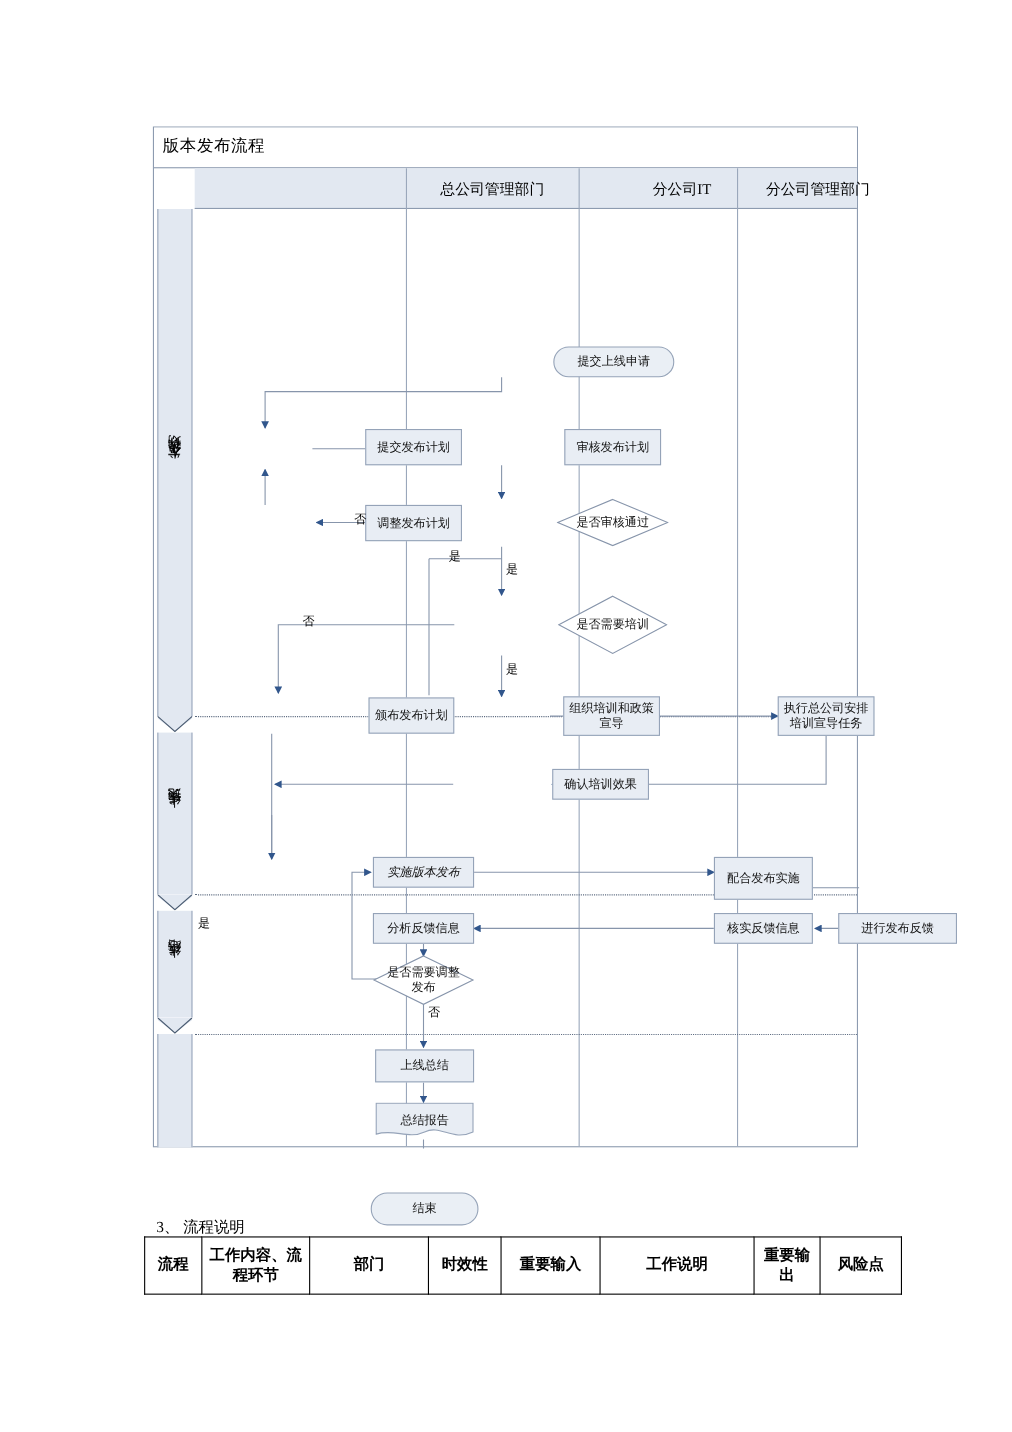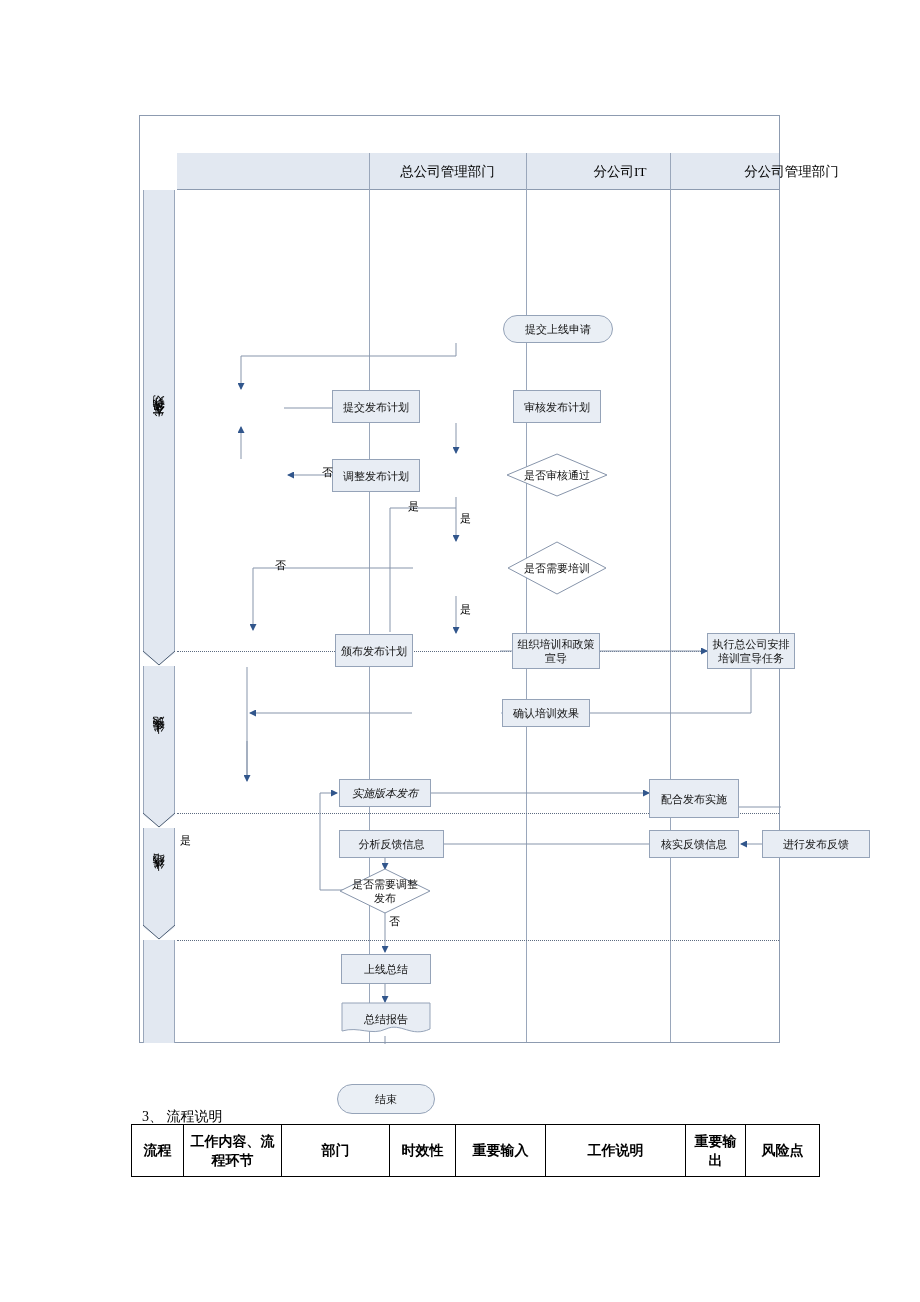--- a/index.html
+++ b/index.html
@@ -208,20 +208,23 @@
     vertical-align: middle;
     height: 52px;
     box-sizing: border-box;
   }
 </style>
 </head>
 <body>
 
 <div id="flow-frame">
 
+  <div id="flow-title-band">
+    <div id="flow-title-text">版本发布流程</div>
+  </div>
 
   <div class="phase-col" style="top:74px;height:461px;">
     <span class="phase-label">发布上线计划</span>
   </div>
   <div class="phase-chevron" style="top:535px;">
     <svg width="32" height="15" viewBox="0 0 32 15">
       <path d="M0 0 L0 2 L16 14 L32 2 L32 0 Z" fill="#e2e8f1" stroke="none"></path>
       <path d="M0 0 L16 14 L32 0" fill="none" stroke="#4b5c72" stroke-width="1"></path>
     </svg>
   </div>
@@ -245,21 +248,21 @@
       <path d="M0 0 L16 14 L32 0" fill="none" stroke="#4b5c72" stroke-width="1"></path>
     </svg>
   </div>
   <div class="phase-col" style="top:824px;height:103px;"></div>
 
   <div id="lane-area">
 
     <div id="lane-header">
       <div class="lane-head-cell" style="left:192px;width:157px;">总公司管理部门</div>
       <div class="lane-head-cell" style="left:349px;width:144px;padding-left:44px;">分公司IT</div>
-      <div class="lane-head-cell" style="left:493px;width:147px;margin-left:48px;">分公司管理部门</div>
+      <div class="lane-head-cell" style="left:493px;width:147px;">分公司管理部门</div>
     </div>
 
     <div class="lane-divider" style="left:192px;"></div>
     <div class="lane-divider" style="left:349px;"></div>
     <div class="lane-divider" style="left:493px;"></div>
 
     <div class="phase-divider" style="top:498px;"></div>
     <div class="phase-divider" style="top:660px;"></div>
     <div class="phase-divider" style="top:787px;"></div>
   </div>
@@ -367,21 +370,21 @@
   </div>
 
   <div class="node" style="left:199px;top:663px;width:92px;height:28px;font-style:italic;">
     <span>实施版本发布</span>
   </div>
 
   <div class="node" style="left:509px;top:663px;width:90px;height:39px;align-items:center;">
     <span>配合发布实施</span>
   </div>
 
-  <div class="node" style="left:199px;top:714px;width:105px;height:28px;">
+  <div class="node" style="left:199px;top:714px;width:92px;height:28px;">
     <span>分析反馈信息</span>
   </div>
 
   <div class="node" style="left:509px;top:714px;width:90px;height:28px;">
     <span>核实反馈信息</span>
   </div>
 
   <div class="node" style="left:622px;top:714px;width:108px;height:28px;">
     <span>进行发布反馈</span>
   </div>

